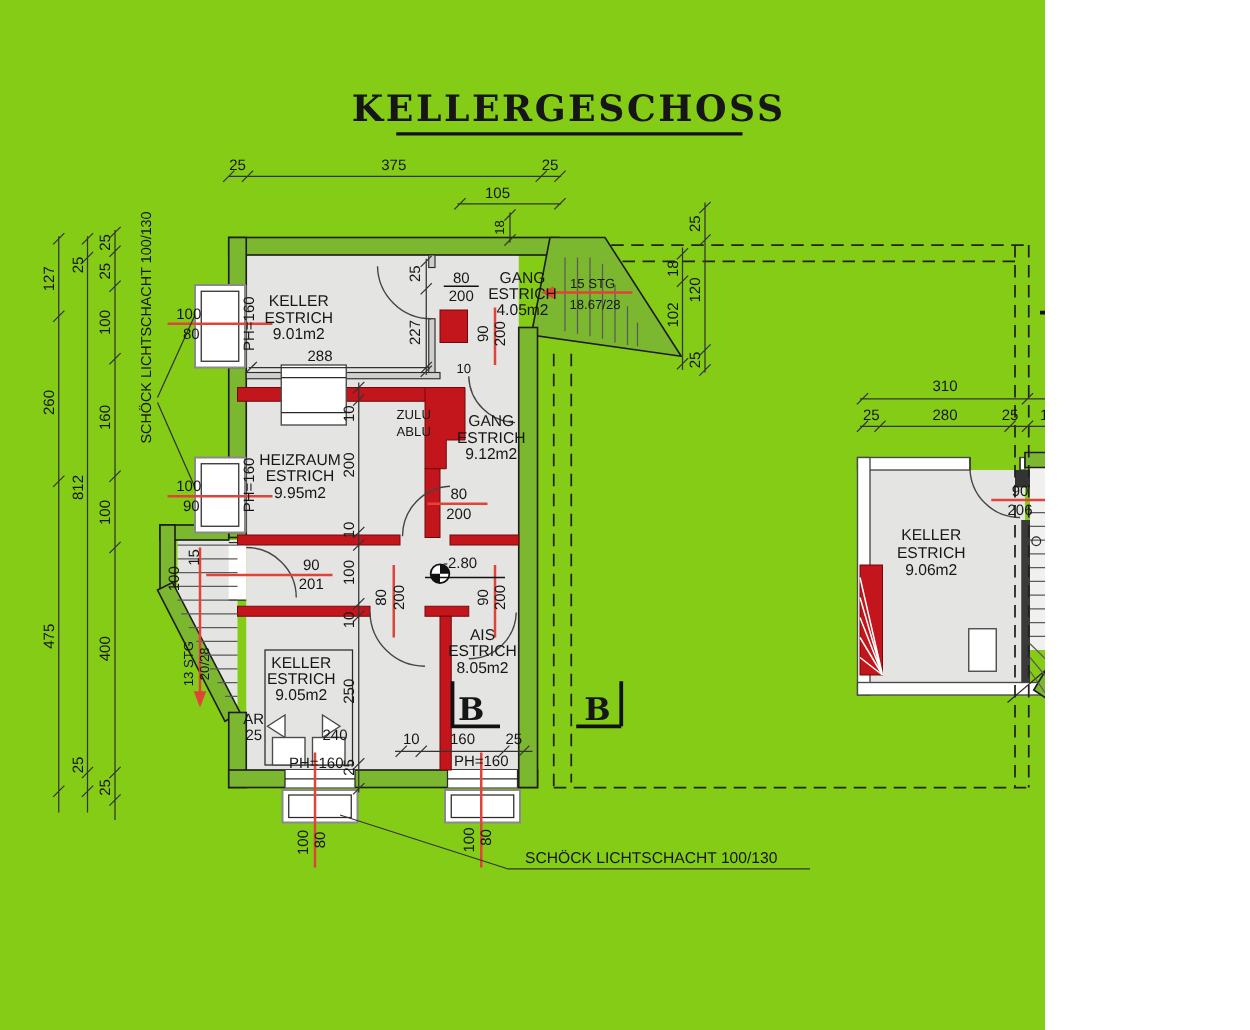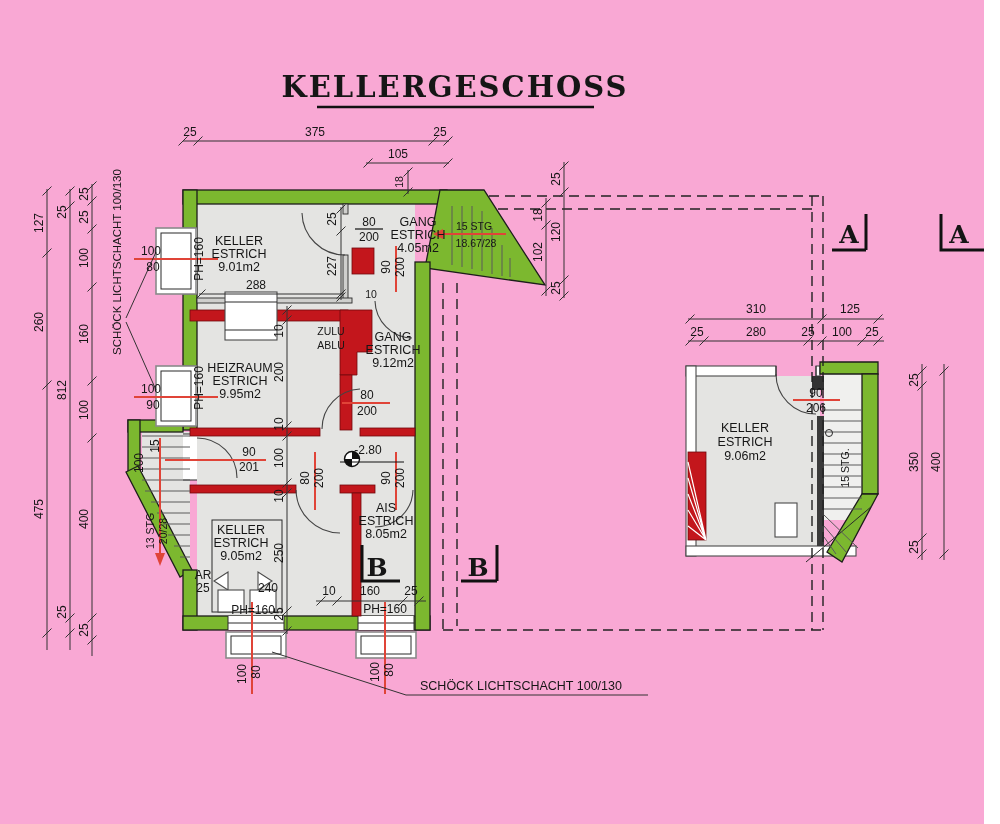--- a/index.html
+++ b/index.html
@@ -1,16 +1,16 @@
 <!DOCTYPE html>
 <html><head>
 <meta charset="utf-8">
 <style>
   html,body{margin:0;padding:0;background:#ffffff;}
-  .canvas{position:relative;width:984px;height:824px;background:#f9a8d4;overflow:hidden;}
+  .canvas{position:relative;width:836px;height:824px;background:#84cc16;overflow:hidden;}
   svg{position:absolute;left:0;top:0;}
   text{font-family:"Liberation Sans","DejaVu Sans",sans-serif;fill:#161616;}
   .t{font-size:12px;text-anchor:middle;}
   .s{font-size:10.5px;text-anchor:middle;}
   .room{font-size:12.5px;text-anchor:middle;letter-spacing:0;}
   .title{font-family:"DejaVu Serif","Liberation Serif",serif;font-weight:bold;font-size:29px;letter-spacing:2px;text-anchor:middle;}
   .sec{font-family:"DejaVu Serif","Liberation Serif",serif;font-weight:bold;font-size:25px;text-anchor:middle;}
   .green{fill:#7cb82f;stroke:#1d1d1b;stroke-width:1.3;}
   .gray{fill:#e4e4e2;stroke:none;}
   .wall{fill:#cfcfcd;stroke:#2a2a2a;stroke-width:0.9;}

